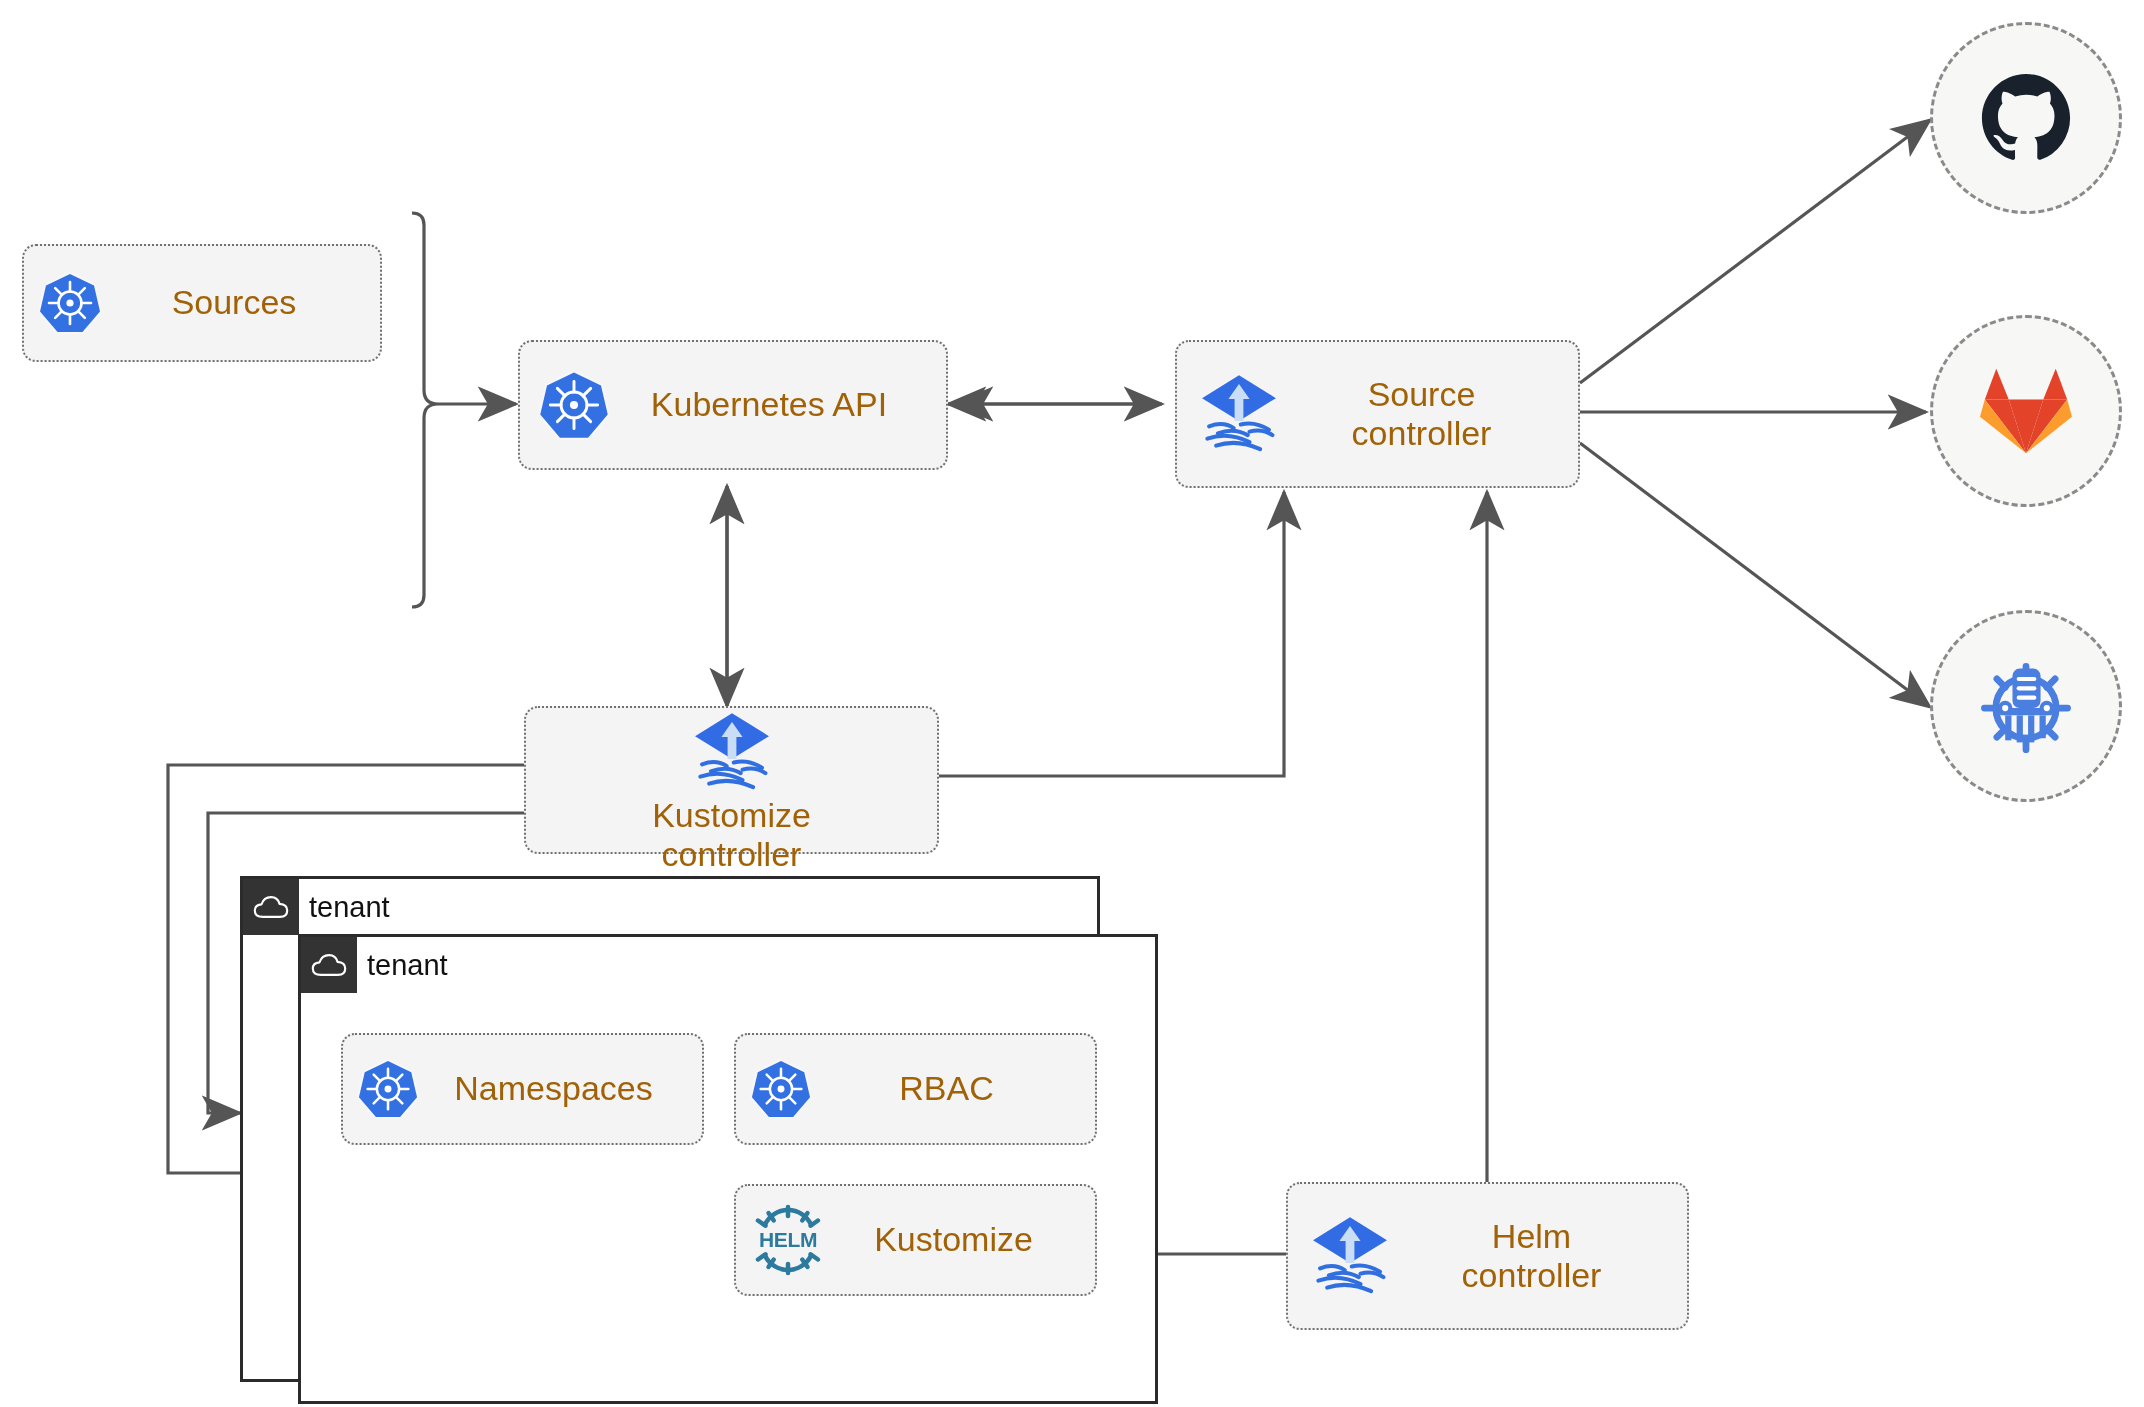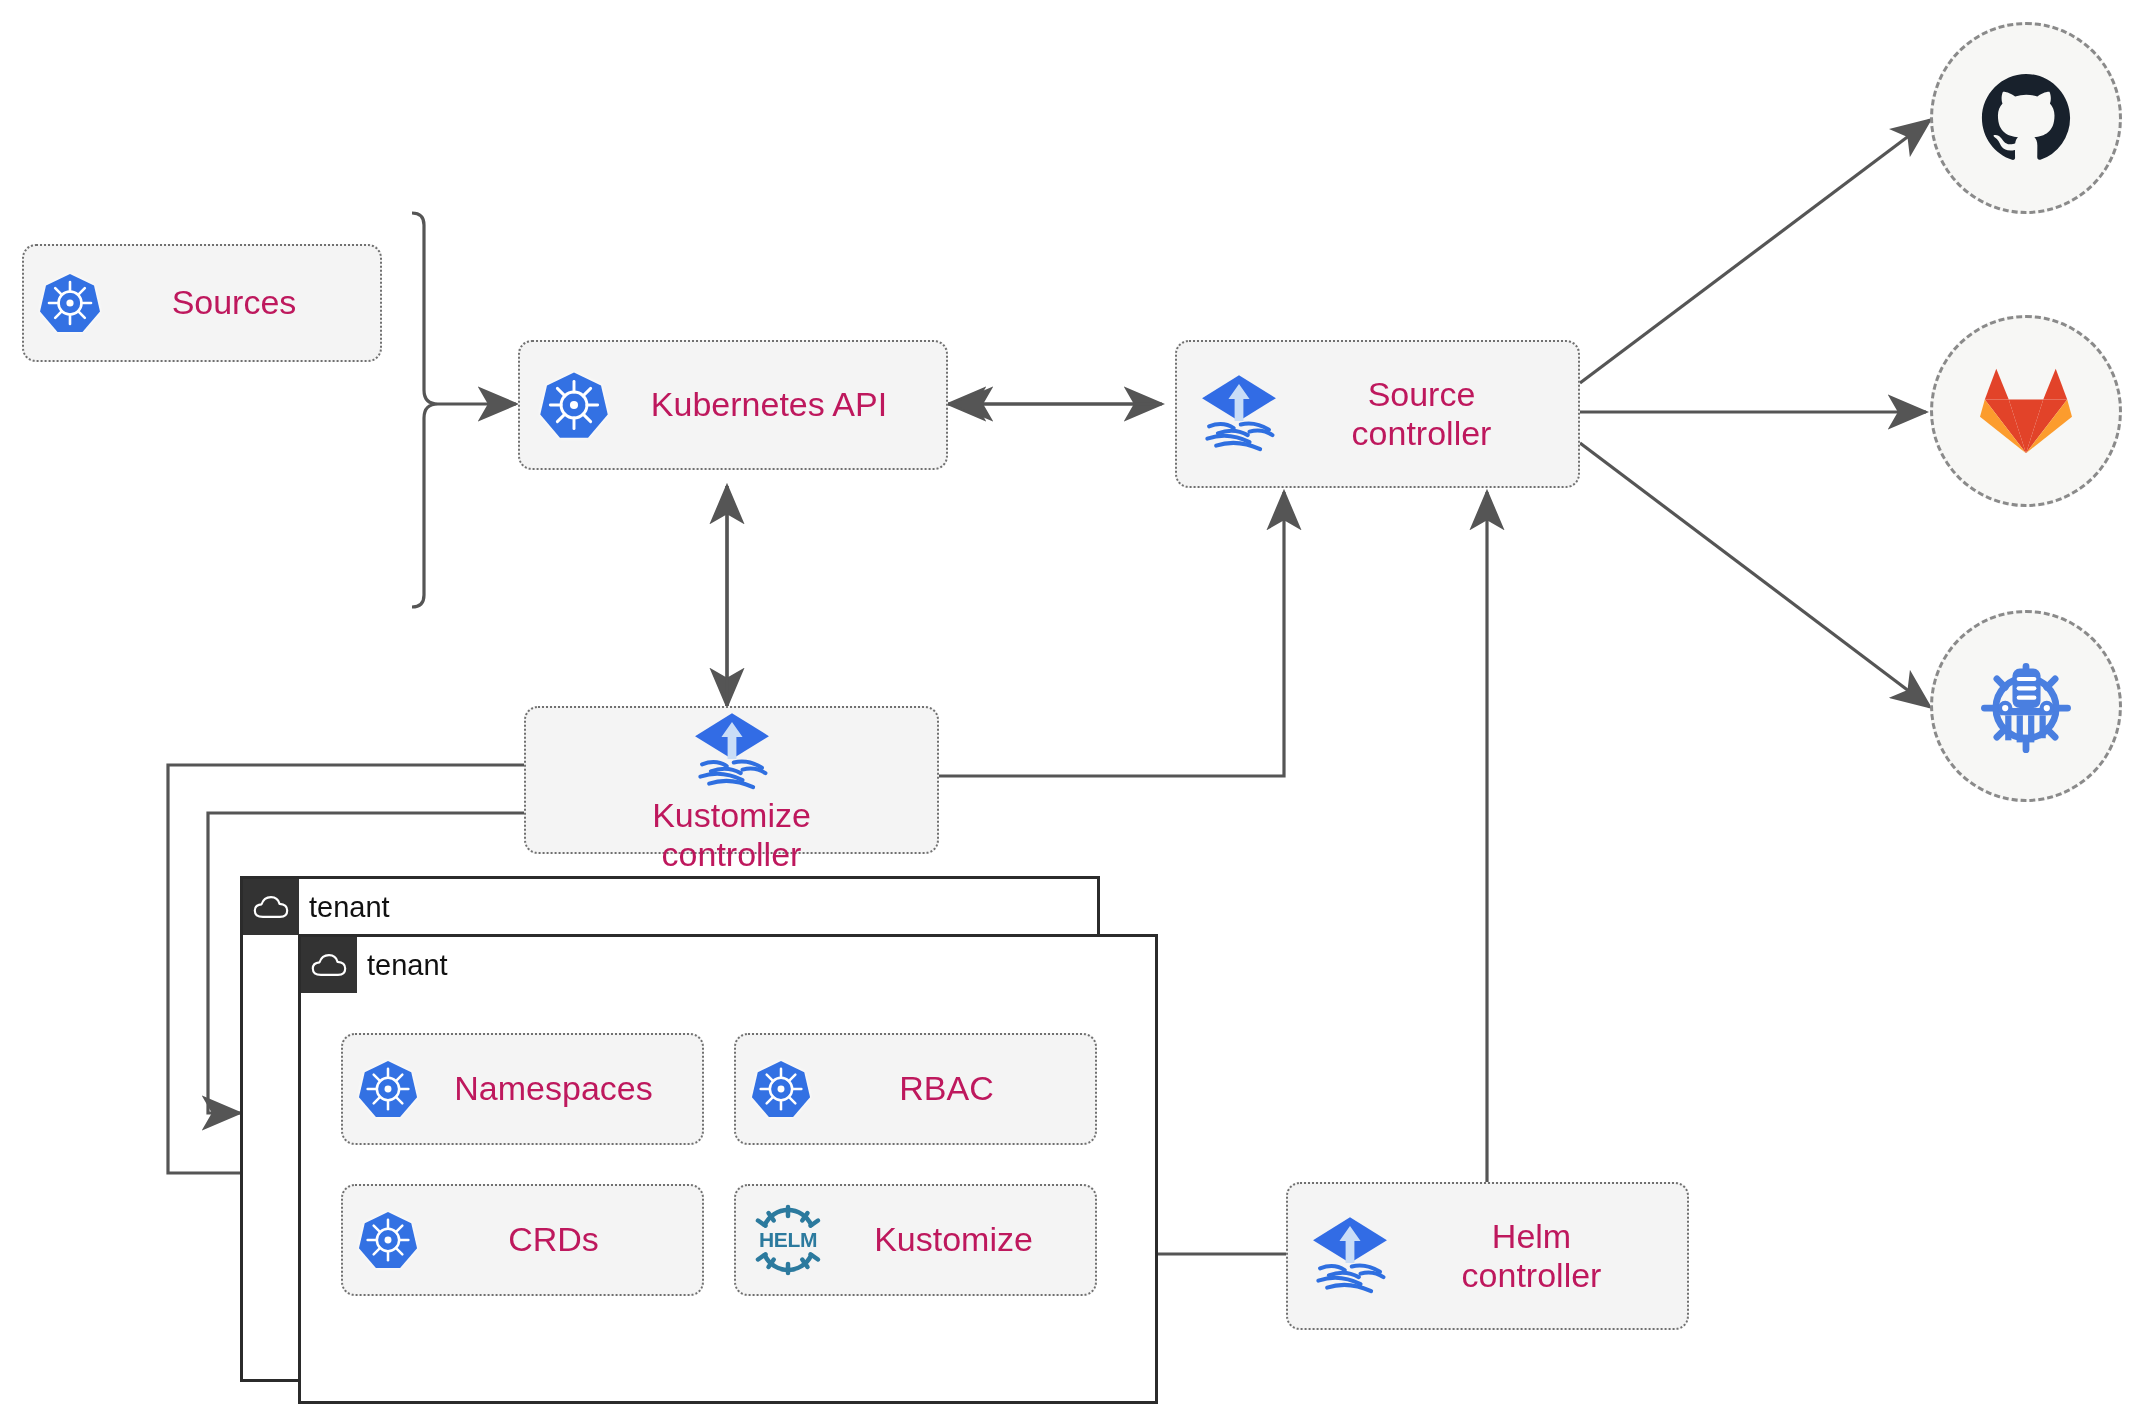--- a/index.html
+++ b/index.html
@@ -2,21 +2,21 @@
 <html><head>
 <meta charset="utf-8">
 <style>
   html,body{margin:0;padding:0;background:#ffffff;}
   body{font-family:"Liberation Sans","DejaVu Sans",sans-serif;}
   #stage{position:relative;width:2144px;height:1407px;background:#fff;overflow:hidden;}
   svg.layer{position:absolute;left:0;top:0;width:2144px;height:1407px;pointer-events:none;}
 
   .node{position:absolute;box-sizing:border-box;background:#f4f4f4;
         border:2.5px dotted #707070;border-radius:14px;display:flex;align-items:center;}
-  .node .lbl{font-size:34px;color:#be185d;line-height:1.15;text-align:center;flex:1;}
+  .node .lbl{font-size:34px;color:#a16207;line-height:1.15;text-align:center;flex:1;}
   .node .ico{flex:0 0 auto;display:flex;align-items:center;justify-content:center;}
 
   .circ{position:absolute;box-sizing:border-box;border:3px dashed #8a8a8a;border-radius:50%;
         background:#f7f7f5;display:flex;align-items:center;justify-content:center;}
 
   .tenant{position:absolute;box-sizing:border-box;background:#ffffff;border:3px solid #2b2b2b;}
   .tenant .hdr{position:absolute;left:0;top:0;display:flex;align-items:center;height:56px;}
   .tenant .hdr .sq{width:56px;height:56px;background:#333333;display:flex;align-items:center;justify-content:center;}
   .tenant .hdr .tl{font-size:29px;color:#111;margin-left:10px;white-space:nowrap;}
 
@@ -285,40 +285,20 @@
               <path d="M40.1 40.1 L46.8 46.8"></path>
             <path d="M46.8 17.2 L40.1 23.9"></path>
               <path d="M23.9 40.1 L17.2 46.8"></path>
           </g>
           <circle cx="32" cy="32" r="3.6" fill="#ffffff"></circle>
         </svg>
       </span>
       <span class="lbl">RBAC</span>
     </div>
 
-    <div class="node" style="left:40px;top:247px;width:363px;height:112px;padding:0 14px;">
-      <span class="ico">
-        <svg width="62" height="62" viewBox="0 0 64 64" class="k8s">
-          <path d="M32 3 L56 14.6 L62 40.5 L44.5 61 L19.5 61 L2 40.5 L8 14.6 Z" fill="#3371e3"></path>
-          <g fill="none" stroke="#ffffff" stroke-width="2.6" stroke-linecap="round">
-            <circle cx="32" cy="32" r="11.5"></circle>
-            <path d="M32 11 L32 20.5"></path>
-              <path d="M32 43.5 L32 53"></path>
-            <path d="M11 32 L20.5 32"></path>
-              <path d="M43.5 32 L53 32"></path>
-            <path d="M17.2 17.2 L23.9 23.9"></path>
-              <path d="M40.1 40.1 L46.8 46.8"></path>
-            <path d="M46.8 17.2 L40.1 23.9"></path>
-              <path d="M23.9 40.1 L17.2 46.8"></path>
-          </g>
-          <circle cx="32" cy="32" r="3.6" fill="#ffffff"></circle>
-        </svg>
-      </span>
-      <span class="lbl">CRDs</span>
-    </div>
 
     <div class="node" style="left:433px;top:247px;width:363px;height:112px;padding:0 14px;">
       <span class="ico">
         <svg width="76" height="72" viewBox="0 0 100 96">
           <g fill="none" stroke="#2c7a9e" stroke-width="6" stroke-linecap="round">
             <path d="M19 28 A34 34 0 0 1 81 28"></path>
             <path d="M19 68 A34 34 0 0 0 81 68"></path>
             <path d="M50 4 L50 16"></path>
               <path d="M50 80 L50 92"></path>
             <path d="M24 12 L31 22"></path>

